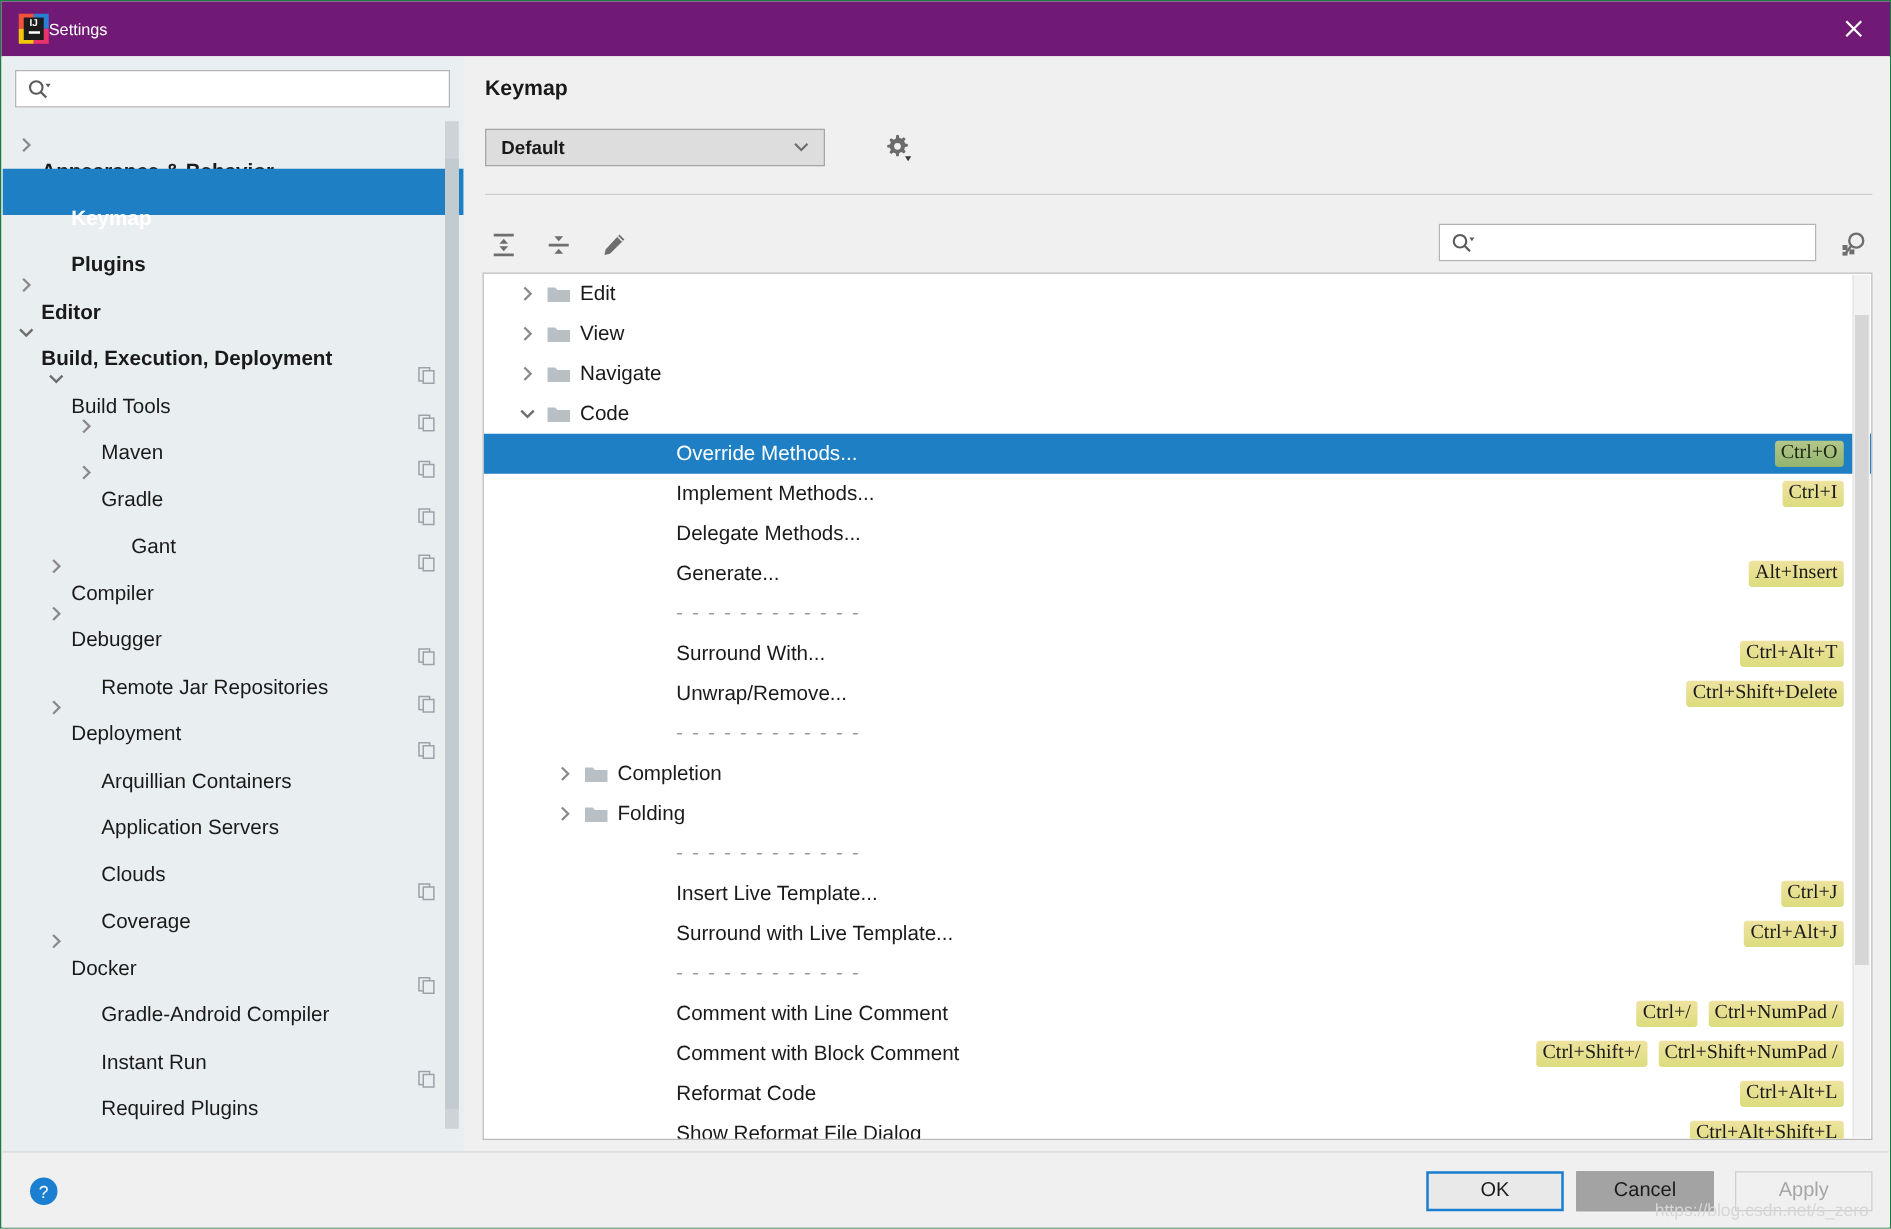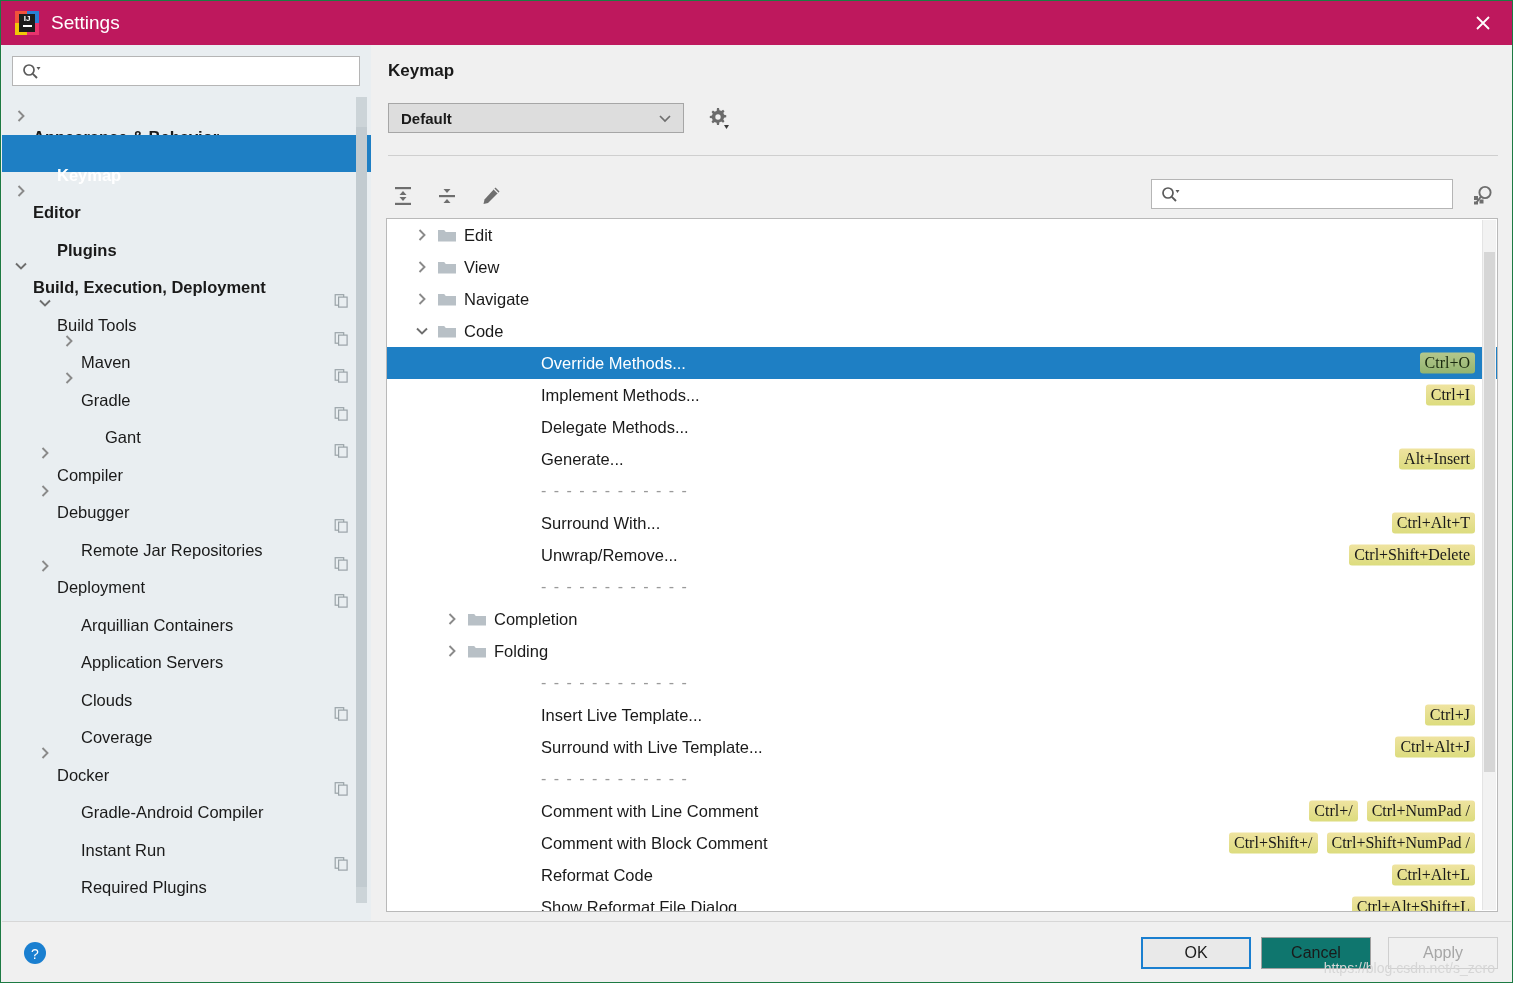--- a/index.html
+++ b/index.html
@@ -15,21 +15,21 @@
     box-sizing: border-box;
     border: 1px solid #1d7a43;
     background: #f0f0f0;
     overflow: hidden;
   }
 
   
   .titlebar {
     position: absolute; left: 0; top: 0;
     width: 1513px; height: 44px;
-    background: #be185d;
+    background: #701a75;
     display: flex; align-items: center;
   }
   .ij-logo {
     width: 24px; height: 24px; margin-left: 14px;
     position: relative; flex: none;
   }
   .ij-logo .q {
     position: absolute; width: 12px; height: 12px;
   }
   .ij-logo .q1 { left:0; top:0; background:#f2523a; }
@@ -40,21 +40,21 @@
     position: absolute; left: 4px; top: 3px;
     width: 16px; height: 18px; background: #1c1c1c;
     color: #fff; font-size: 8px; font-weight: bold;
     line-height: 10px; text-align: center;
     font-family: "Liberation Sans", sans-serif;
   }
   .ij-logo .core .bar {
     width: 9px; height: 2px; background: #fff; margin: 1px auto 0;
   }
   .title-text {
-    color: #ffffff; font-size: 19px; margin-left: 12px;
+    color: #ffffff; font-size: 13px; 
     font-family: "Liberation Sans", sans-serif;
   }
   .close-btn {
     position: absolute; right: 0; top: 0;
     width: 62px; height: 44px;
     display: flex; align-items: center; justify-content: center;
     cursor: pointer;
   }
 
   
@@ -123,21 +123,21 @@
     position: absolute; left: 370px; top: 44px;
     right: 1px; height: 876px;
     background: #f0f0f0;
   }
   .panel-title {
     position: absolute; left: 17px; top: 16px;
     font-size: 17px; font-weight: bold; color: #1a1a1a;
   }
   .keymap-select {
     position: absolute; left: 17px; top: 58px;
-    width: 296px; height: 30px;
+    width: 272px; height: 30px;
     background: #dddddd;
     border: 1px solid #a6a6a6;
     box-sizing: border-box;
     display: flex; align-items: center;
     cursor: pointer;
   }
   .keymap-select .val {
     font-size: 15px; font-weight: bold; color: #1a1a1a;
     margin-left: 12px;
   }
@@ -240,21 +240,21 @@
     height: 61px; background: #f0f0f0;
     border-top: 1px solid #d7d7d7;
   }
   .help-btn {
     position: absolute; left: 20px; top: 18px;
     width: 26px; height: 26px; cursor: pointer;
   }
   .btn {
     position: absolute; top: 15px;
     height: 32px; width: 110px;
-    background: #0f766e;
+    background: #a3a3a3;
     border: 1px solid #a0a0a0;
     box-sizing: border-box;
     font-size: 16px; color: #1a1a1a;
     display: flex; align-items: center; justify-content: center;
     cursor: pointer;
     font-family: "Liberation Sans", sans-serif;
   }
   .btn.ok {
     right: 260px; background: #e9e9e9;
     border: 2px solid #1a7fd0;
@@ -315,34 +315,34 @@
         </div>
         <div class="srow bold sel">
           <span class="arrow empty" style="margin-left: 36px;">
             <svg width="12" height="14" viewBox="0 0 12 14">
               <path d="M3.5 2 L8.5 7 L3.5 12" stroke="#8a8a8a" stroke-width="1.9" fill="none"></path>
             </svg>
           </span>
           <span class="slabel">Keymap</span>
         </div>
         <div class="srow bold">
+          <span class="arrow empty" style="margin-left: 36px;">
+            <svg width="12" height="14" viewBox="0 0 12 14">
+              <path d="M3.5 2 L8.5 7 L3.5 12" stroke="#8a8a8a" stroke-width="1.9" fill="none"></path>
+            </svg>
+          </span>
+          <span class="slabel">Plugins</span>
+        </div>
+        <div class="srow bold">
           <span class="arrow" style="margin-left: 12px;">
             <svg width="12" height="14" viewBox="0 0 12 14">
               <path d="M3.5 2 L8.5 7 L3.5 12" stroke="#8a8a8a" stroke-width="1.9" fill="none"></path>
             </svg>
           </span>
           <span class="slabel">Editor</span>
-        </div>
-        <div class="srow bold">
-          <span class="arrow empty" style="margin-left: 36px;">
-            <svg width="12" height="14" viewBox="0 0 12 14">
-              <path d="M3.5 2 L8.5 7 L3.5 12" stroke="#8a8a8a" stroke-width="1.9" fill="none"></path>
-            </svg>
-          </span>
-          <span class="slabel">Plugins</span>
         </div>
         <div class="srow bold">
           <span class="arrow" style="margin-left: 12px;">
             <svg width="14" height="12" viewBox="0 0 14 12">
               <path d="M2 3.5 L7 8.5 L12 3.5" stroke="#6e6e6e" stroke-width="1.9" fill="none"></path>
             </svg>
           </span>
           <span class="slabel">Build, Execution, Deployment</span>
         </div>
         <div class="srow">

